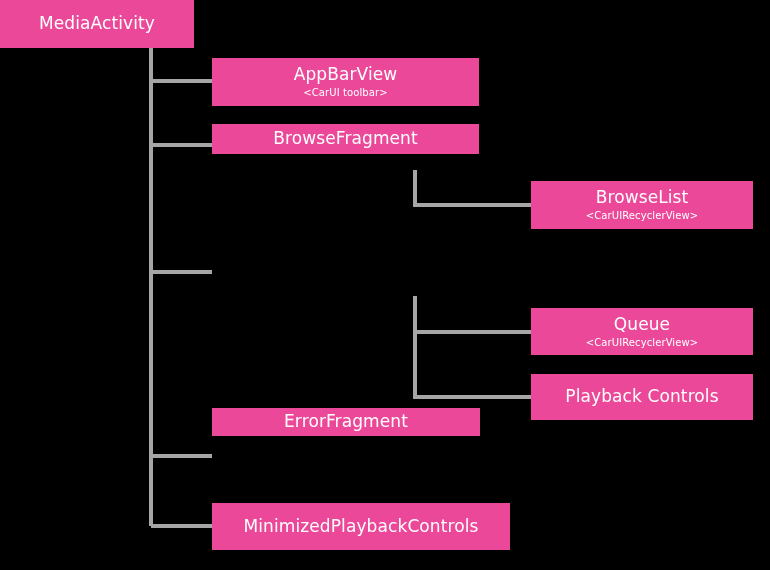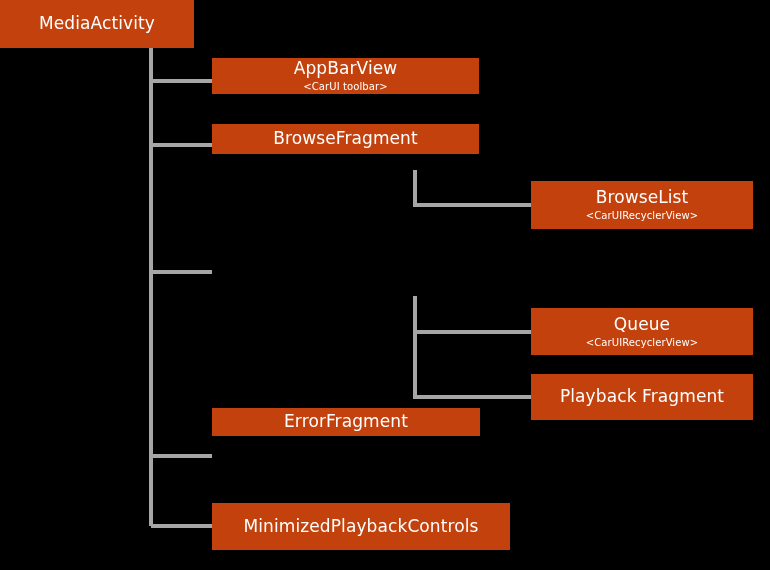--- a/index.html
+++ b/index.html
@@ -21,21 +21,21 @@
   }
   .connectors {
     position: absolute;
     left: 0;
     top: 0;
     width: 770px;
     height: 570px;
   }
   .node {
     position: absolute;
-    background: #c2410c;
+    background: #ec4899;
     color: #ffffff;
     display: flex;
     flex-direction: column;
     align-items: center;
     justify-content: center;
     text-align: center;
     box-sizing: border-box;
     line-height: 1.15;
     z-index: 2;
   }
@@ -45,21 +45,21 @@
     white-space: nowrap;
   }
   .node .subtitle {
     font-size: 10px;
     letter-spacing: 0.1px;
     white-space: nowrap;
     margin-top: 2px;
   }
   
   #node-media-activity      { left: 0px;   top: 0px;   width: 194px; height: 48px; }
-  #node-app-bar-view        { left: 212px; top: 58px;  width: 267px; height: 36px; }
+  #node-app-bar-view        { left: 212px; top: 58px;  width: 267px; height: 48px; }
   #node-browse-fragment     { left: 212px; top: 124px; width: 267px; height: 30px; }
   #node-browse-list         { left: 531px; top: 181px; width: 222px; height: 48px; }
   #node-playback-fragment   { left: 212px; top: 250px; width: 267px; height: 46px; }
   #node-queue               { left: 531px; top: 308px; width: 222px; height: 47px; }
   #node-playback-controls   { left: 531px; top: 374px; width: 222px; height: 46px; }
   #node-error-fragment      { left: 212px; top: 408px; width: 268px; height: 28px; }
   #node-minimized-playback  { left: 212px; top: 503px; width: 298px; height: 47px; }
 </style>
 </head>
 <body>
@@ -107,21 +107,21 @@
     <span class="subtitle">&lt;CarUIRecyclerView&gt;</span>
   </div>
 
 
   <div class="node" id="node-queue">
     <span class="title">Queue</span>
     <span class="subtitle">&lt;CarUIRecyclerView&gt;</span>
   </div>
 
   <div class="node" id="node-playback-controls">
-    <span class="title">Playback Fragment</span>
+    <span class="title">Playback Controls</span>
   </div>
 
   <div class="node" id="node-error-fragment">
     <span class="title">ErrorFragment</span>
   </div>
 
   <div class="node" id="node-minimized-playback">
     <span class="title">MinimizedPlaybackControls</span>
   </div>
 

